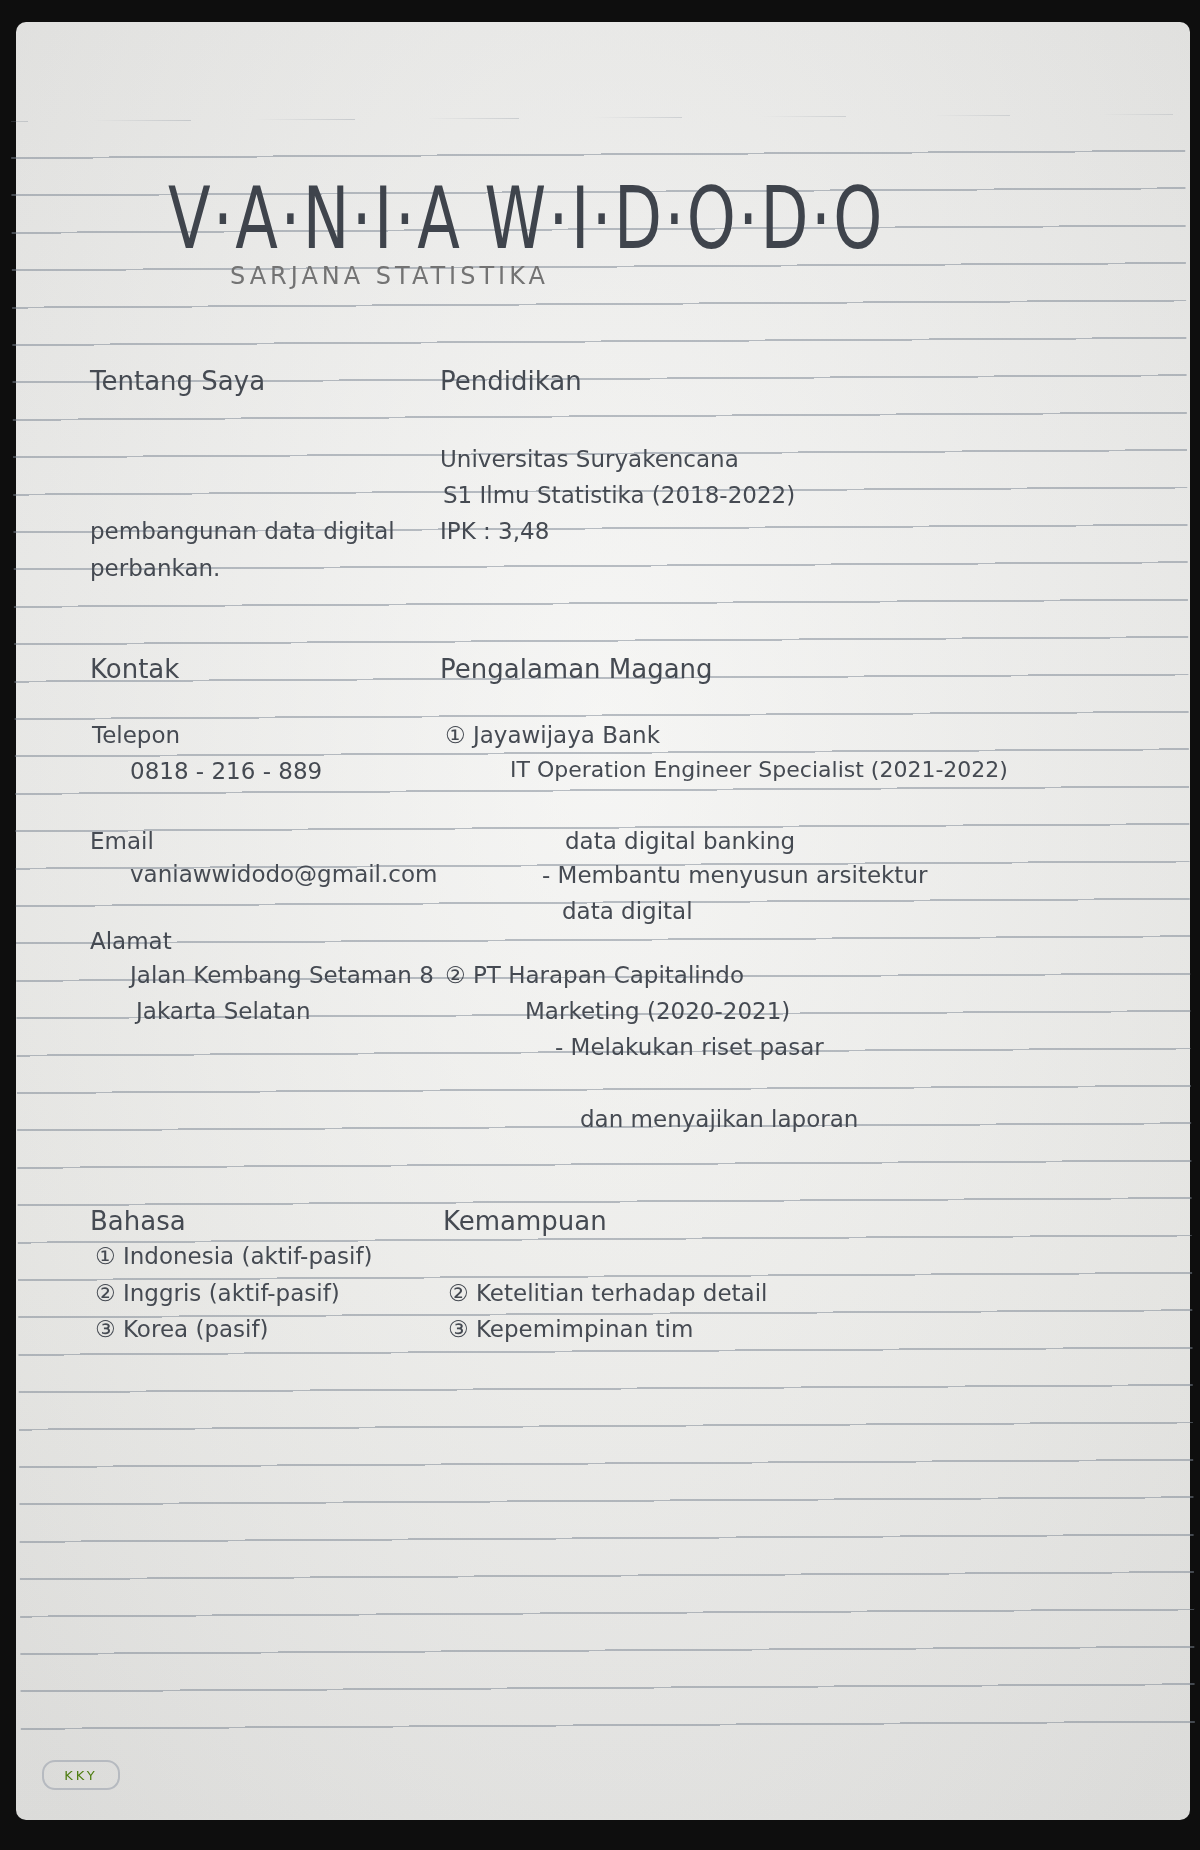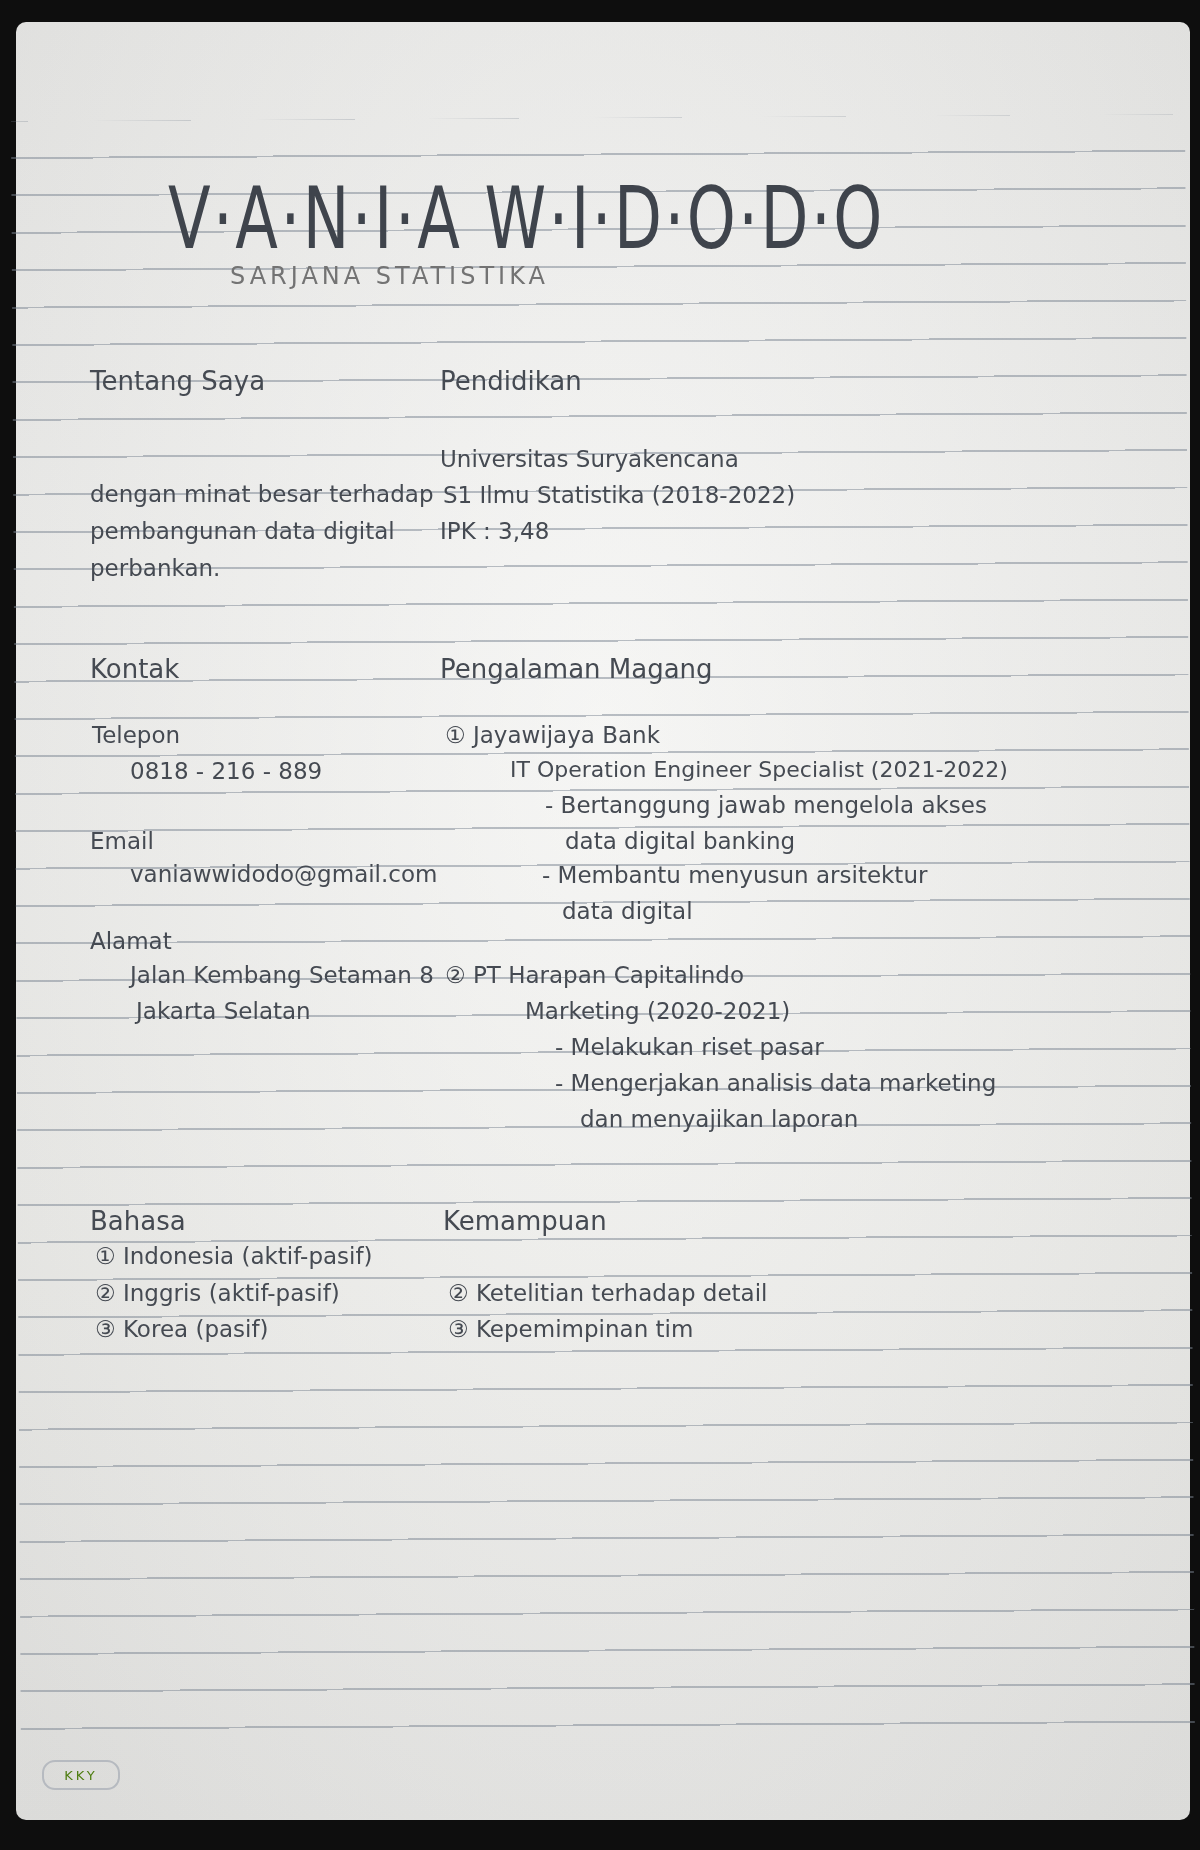--- a/index.html
+++ b/index.html
@@ -28,21 +28,20 @@
 <body>
 
 <div class="photo">
   <div class="paper"></div>
   <div class="rules"></div>
 
   <div class="hw title" style="left:168px;top:168px;">V·A·N·I·A   W·I·D·O·D·O</div>
   <div class="hw subtitle" style="left:230px;top:262px;">SARJANA  STATISTIKA</div>
 
   <div class="hw h" style="left:90px;top:366px;">Tentang Saya</div>
-  <div class="hw b" style="left:90px;top:481px;">dengan minat besar terhadap</div>
   <div class="hw b" style="left:90px;top:518px;">pembangunan data digital</div>
   <div class="hw b" style="left:90px;top:555px;">perbankan.</div>
 
   <div class="hw h" style="left:440px;top:366px;">Pendidikan</div>
   <div class="hw b" style="left:440px;top:446px;">Universitas Suryakencana</div>
   <div class="hw b" style="left:443px;top:482px;">S1 Ilmu Statistika (2018-2022)</div>
   <div class="hw b" style="left:440px;top:518px;">IPK : 3,48</div>
 
   <div class="hw h" style="left:90px;top:654px;">Kontak</div>
   <div class="hw b" style="left:92px;top:722px;">Telepon</div>
@@ -50,29 +49,27 @@
   <div class="hw b" style="left:90px;top:828px;">Email</div>
   <div class="hw b" style="left:130px;top:861px;">vaniawwidodo@gmail.com</div>
   <div class="hw b" style="left:90px;top:928px;">Alamat</div>
   <div class="hw b" style="left:130px;top:962px;">Jalan Kembang Setaman 8</div>
   <div class="hw b" style="left:136px;top:998px;">Jakarta Selatan</div>
 
   <div class="hw h" style="left:440px;top:654px;">Pengalaman Magang</div>
 
   <div class="hw b" style="left:445px;top:722px;">① Jayawijaya Bank</div>
   <div class="hw b" style="left:510px;top:757px;font-size:22px;">IT Operation Engineer Specialist (2021-2022)</div>
-  <div class="hw b" style="left:545px;top:792px;">- Bertanggung jawab mengelola akses</div>
   <div class="hw b" style="left:565px;top:828px;">data digital banking</div>
   <div class="hw b" style="left:542px;top:862px;">- Membantu menyusun arsitektur</div>
   <div class="hw b" style="left:562px;top:898px;">data digital</div>
 
   <div class="hw b" style="left:445px;top:962px;">② PT Harapan Capitalindo</div>
   <div class="hw b" style="left:525px;top:998px;">Marketing (2020-2021)</div>
   <div class="hw b" style="left:555px;top:1034px;">- Melakukan riset pasar</div>
-  <div class="hw b" style="left:555px;top:1070px;">- Mengerjakan analisis data marketing</div>
   <div class="hw b" style="left:580px;top:1106px;">dan menyajikan laporan</div>
 
   <div class="hw h" style="left:90px;top:1206px;">Bahasa</div>
   <div class="hw b" style="left:95px;top:1243px;">① Indonesia (aktif-pasif)</div>
   <div class="hw b" style="left:95px;top:1280px;">② Inggris (aktif-pasif)</div>
   <div class="hw b" style="left:95px;top:1316px;">③ Korea (pasif)</div>
 
   <div class="hw h" style="left:443px;top:1206px;">Kemampuan</div>
   <div class="hw b" style="left:448px;top:1280px;">② Ketelitian terhadap detail</div>
   <div class="hw b" style="left:448px;top:1316px;">③ Kepemimpinan tim</div>

